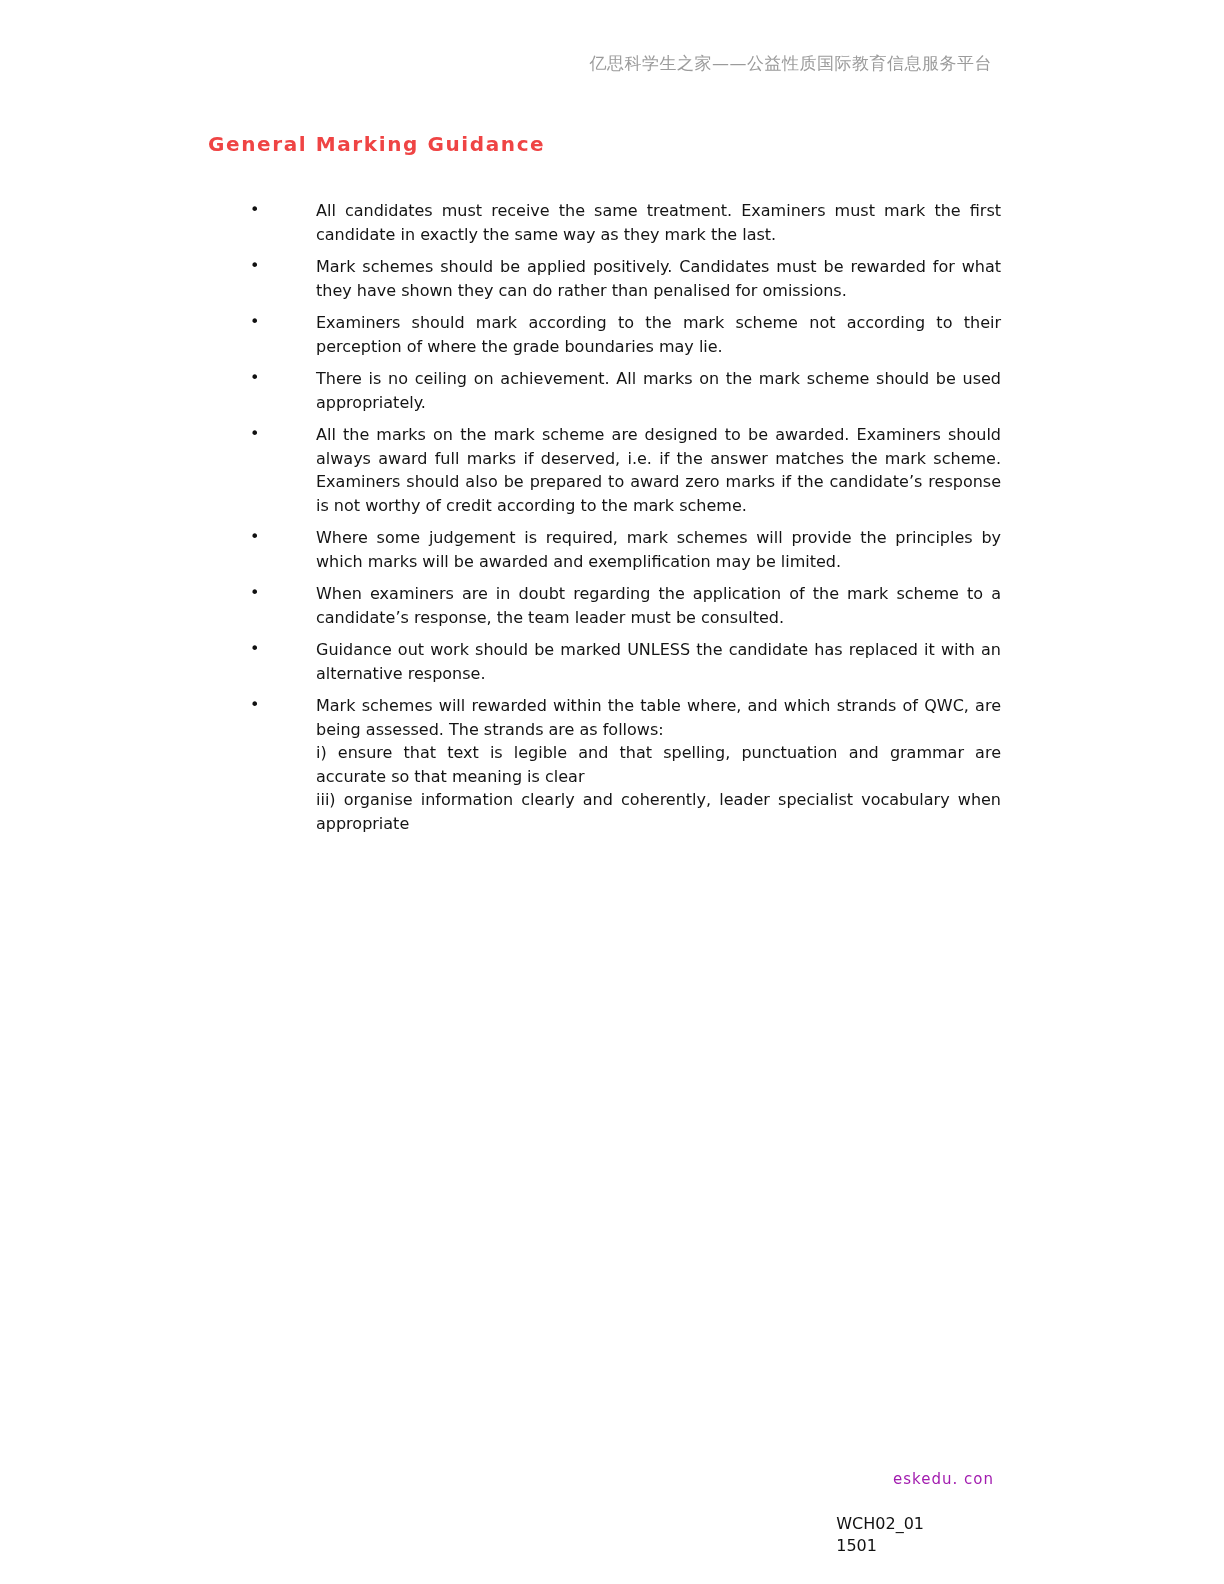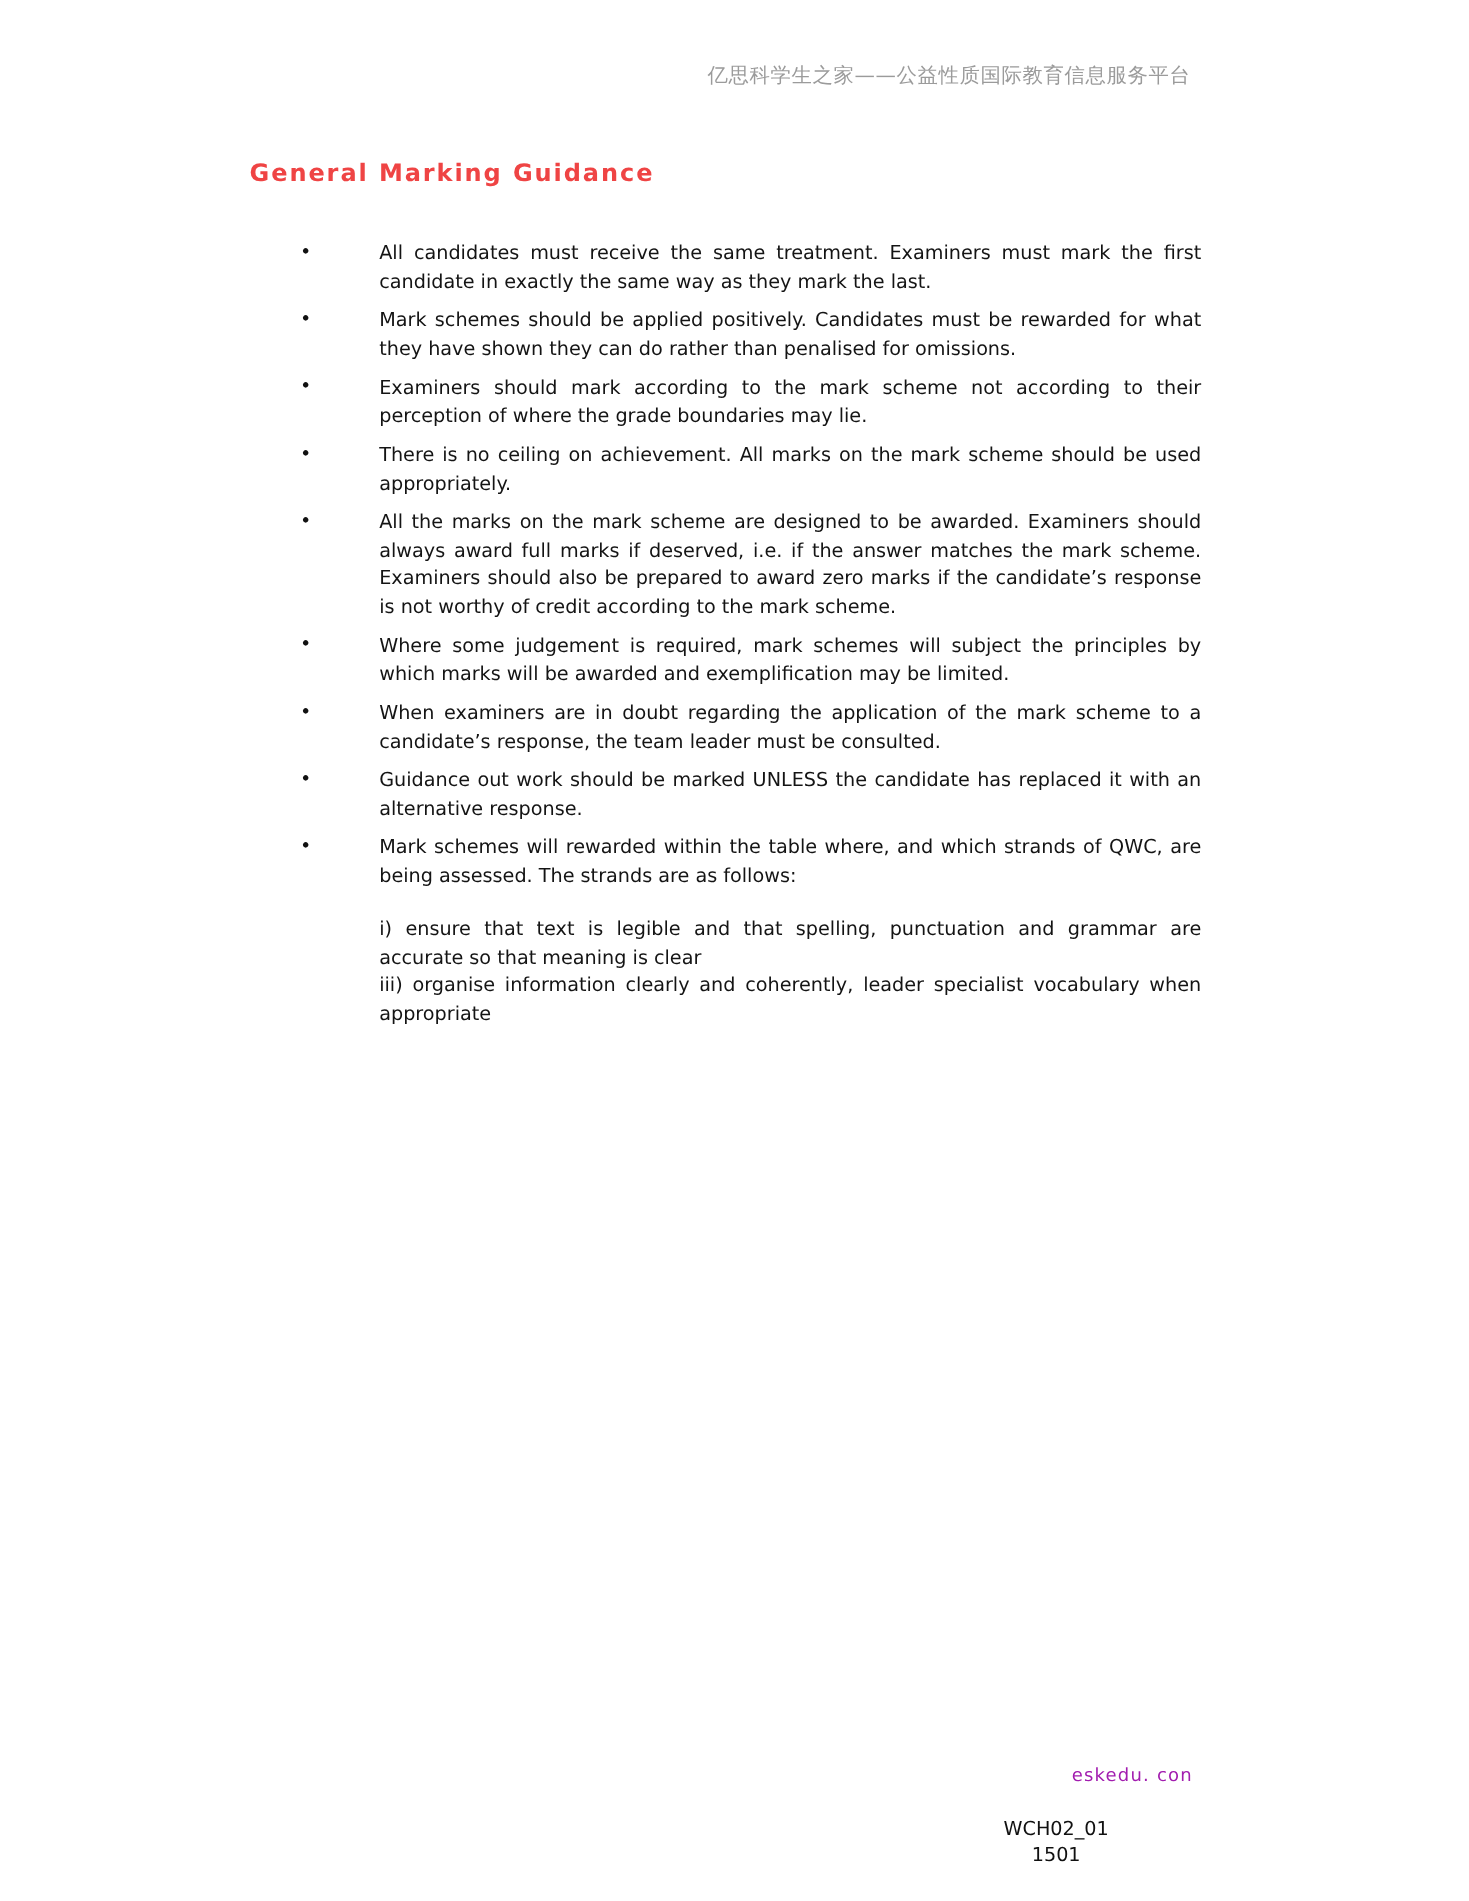--- a/index.html
+++ b/index.html
@@ -52,36 +52,36 @@
     margin: 0 0 9px 0;
   }
   ul.bullet-list li:last-child { margin-bottom: 0; }
   .dot {
     position: absolute;
     left: -66px;
     top: -1px;
     font-size: 16px;
     color: #111111;
   }
-  .sub-points { margin-top: 21px; }
+  .sub-points { }
   .sub-points p { margin: 0; padding: 0; }
   .footer-watermark {
     position: absolute;
     top: 1470px;
     right: 142px;
     font-size: 15px;
     color: #a21caf;
     letter-spacing: 1px;
     white-space: nowrap;
   }
   .paper-info {
     position: absolute;
     top: 1513px;
     right: 212px;
-    text-align: center;
+    text-align: left;
     font-size: 16px;
     line-height: 22px;
     color: #111111;
   }
 </style>
 </head>
 <body>
 
 <div class="page">
 
@@ -106,21 +106,21 @@
       <li>
         <span class="dot">•</span>
         <span>There is no ceiling on achievement. All marks on the mark scheme should be used appropriately.</span>
       </li>
       <li>
         <span class="dot">•</span>
         <span>All the marks on the mark scheme are designed to be awarded. Examiners should always award full marks if deserved, i.e. if the answer matches the mark scheme. Examiners should also be prepared to award zero marks if the candidate’s response is not worthy of credit according to the mark scheme.</span>
       </li>
       <li>
         <span class="dot">•</span>
-        <span>Where some judgement is required, mark schemes will subject the principles by which marks will be awarded and exemplification may be limited.</span>
+        <span>Where some judgement is required, mark schemes will provide the principles by which marks will be awarded and exemplification may be limited.</span>
       </li>
       <li>
         <span class="dot">•</span>
         <span>When examiners are in doubt regarding the application of the mark scheme to a candidate’s response, the team leader must be consulted.</span>
       </li>
       <li>
         <span class="dot">•</span>
         <span>Guidance out work should be marked UNLESS the candidate has replaced it with an alternative response.</span>
       </li>
       <li>

